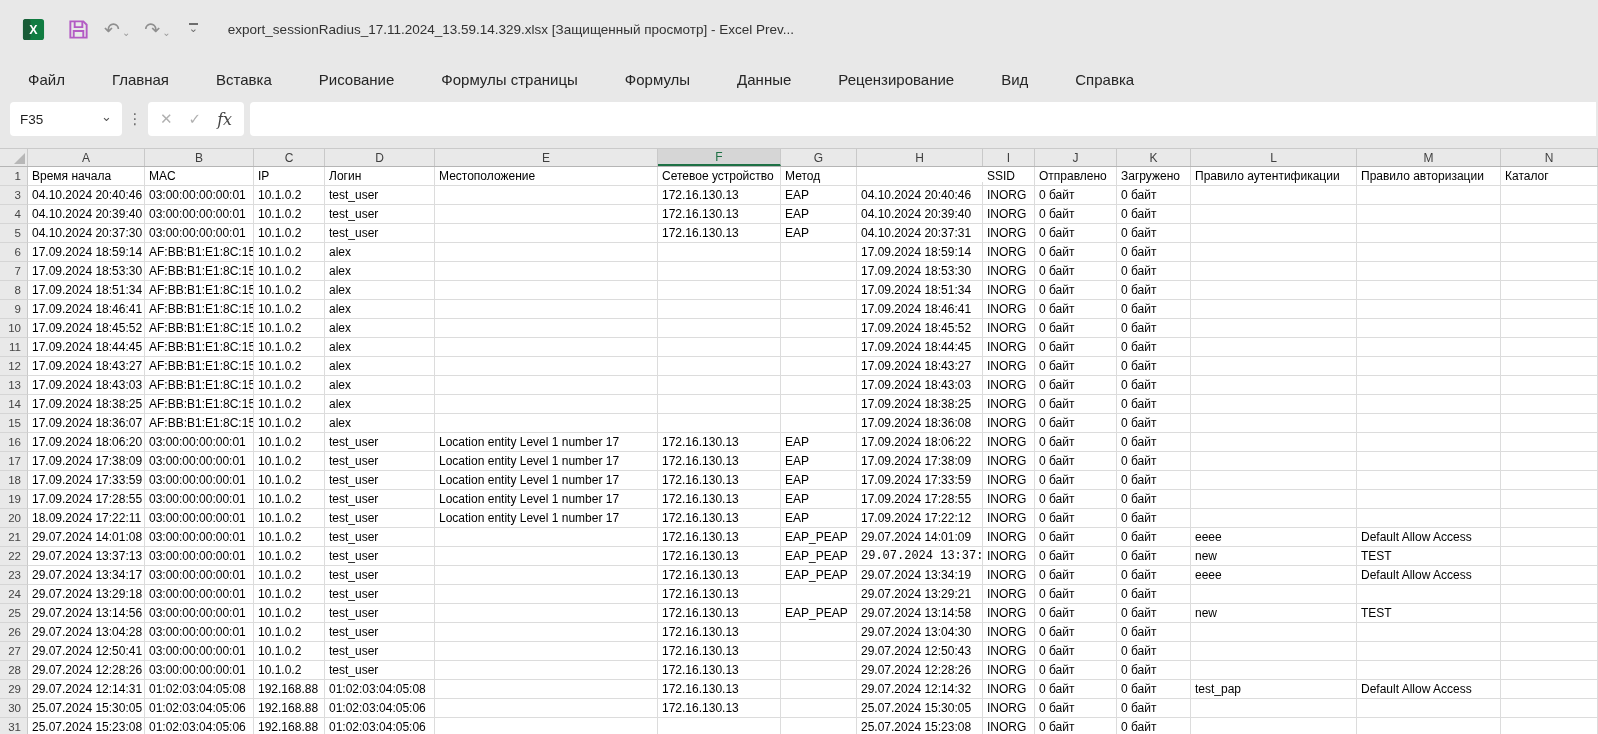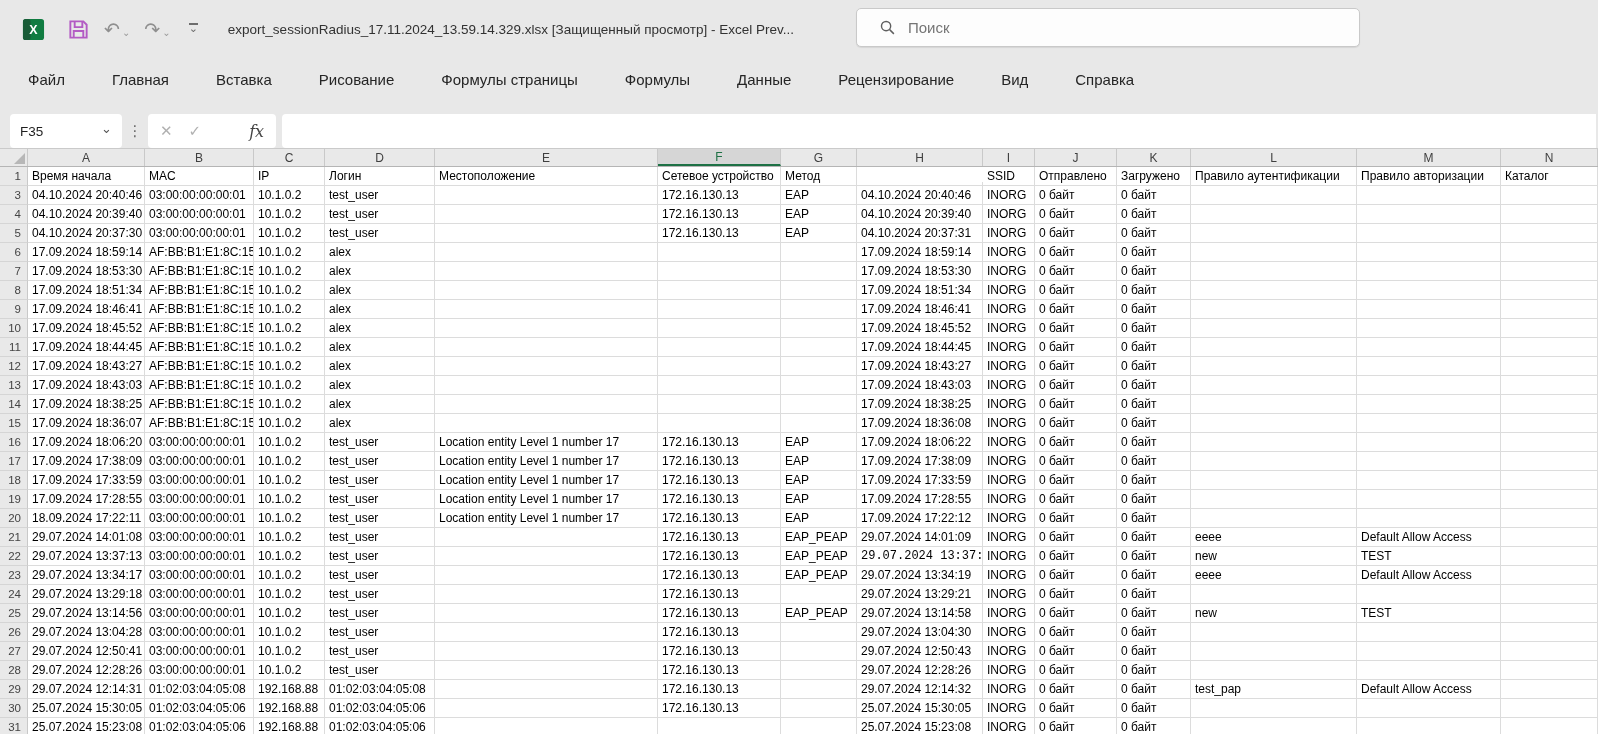--- a/index.html
+++ b/index.html
@@ -19,29 +19,29 @@
   .search-box { position: absolute; left: 856px; top: 8px; width: 504px; height: 39px;
     background: #fdfdfd; border: 1px solid #c9c9c9; border-radius: 5px; display: flex;
     align-items: center; padding-left: 22px; gap: 12px; box-shadow: 0 1px 1px rgba(0,0,0,.08); }
   .search-box .ph { color: #757575; font-size: 15px; }
 
   
   .ribbon-tabs { height: 42px; display: flex; align-items: center; gap: 47px; padding-left: 28px; background: #e8e8e8; }
   .ribbon-tabs .tab { font-size: 15px; color: #252525; white-space: nowrap; cursor: default; }
 
   
-  .formula-row { height: 48px; background: #e8e8e8; display: flex; align-items: flex-end; padding: 2px 2px 0 10px; }
+  .formula-row { height: 48px; background: #e8e8e8; display: flex; align-items: flex-start; padding: 2px 2px 0 10px; }
   .name-box { width: 112px; height: 34px; background: #fff; border-radius: 4px; display: flex; align-items: center;
     padding: 0 10px; font-size: 13.5px; color: #1f1f1f; }
   .name-box .nb-text { flex: 1; }
   .name-box .nb-chev { color: #555; font-size: 13px; font-family: "DejaVu Sans", sans-serif; margin-top: -6px; }
   .dots-sep { width: 26px; text-align: center; color: #6d6d6d; font-size: 15px; line-height: 34px; font-family: "DejaVu Sans", sans-serif; }
   .fx-group { height: 34px; background: #fff; border-radius: 4px; display: flex; align-items: center; gap: 16px; padding: 0 12px; }
   .fx-cancel, .fx-enter { color: #b0b0b0; font-size: 15px; font-family: "DejaVu Sans", sans-serif; }
-  .fx-label { color: #444; font-size: 16px; font-style: italic; font-family: "DejaVu Serif", serif; margin-left: 32px; }
+  .fx-label { color: #444; font-size: 16px; font-style: italic; font-family: "DejaVu Serif", serif; }
   .formula-input { flex: 1; height: 34px; margin-left: 6px; background: #fff; border: none; outline: none;
     border-radius: 4px 0 0 4px; font-size: 13px; padding: 0 8px; }
 
   
   .sheet { position: absolute; top: 148px; left: 0; right: 0; bottom: 0; background: #fff; }
   .col-headers { display: flex; height: 19px; border-top: 1px solid #cacaca; border-bottom: 1px solid #b5b5b5; background: #e9e9e9; }
   .corner { width: 28px; flex: 0 0 28px; position: relative; border-right: 1px solid #c9c9c9; background: #e9e9e9; }
   .corner .tri { position: absolute; right: 2px; bottom: 2px; width: 0; height: 0;
     border-left: 11px solid transparent; border-bottom: 11px solid #b7b7b7; }
   .colh { flex: 0 0 auto; text-align: center; font-size: 12px; color: #3f3f3f; line-height: 18px;
@@ -80,29 +80,20 @@
     <span class="icon-btn">
       <span class="arrow-glyph">↷</span>
       <span class="mini-chev">⌄</span>
     </span>
     <span class="qat-more">
       <span class="bar"></span>
       <span class="chev">⌄</span>
     </span>
   </div>
   <div class="doc-title">export_sessionRadius_17.11.2024_13.59.14.329.xlsx  [Защищенный просмотр]  -  Excel Prev...</div>
-  <div class="search-box">
-    <span style="display:inline-flex;">
-      <svg width="17" height="17" viewBox="0 0 24 24" fill="none" stroke="#5f5f5f" stroke-width="2">
-        <circle cx="10" cy="10" r="6.5"></circle>
-        <line x1="15" y1="15" x2="21" y2="21"></line>
-      </svg>
-    </span>
-    <span class="ph">Поиск</span>
-  </div>
 </div>
 
 <div class="ribbon-tabs">
     <div class="tab">Файл</div>
     <div class="tab">Главная</div>
     <div class="tab">Вставка</div>
     <div class="tab">Рисование</div>
     <div class="tab">Формулы страницы</div>
     <div class="tab">Формулы</div>
     <div class="tab">Данные</div>

